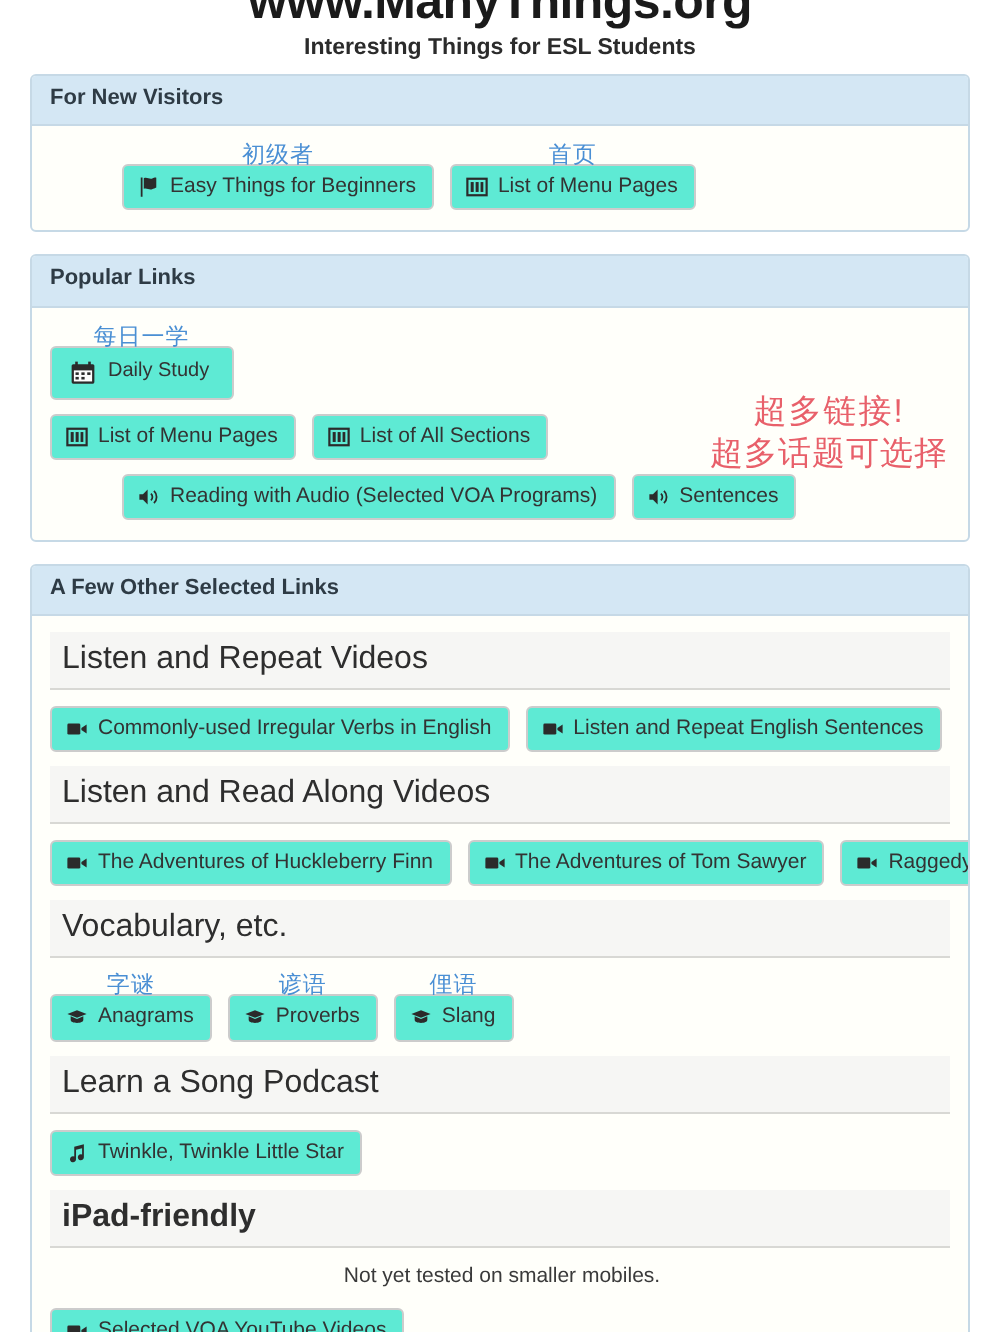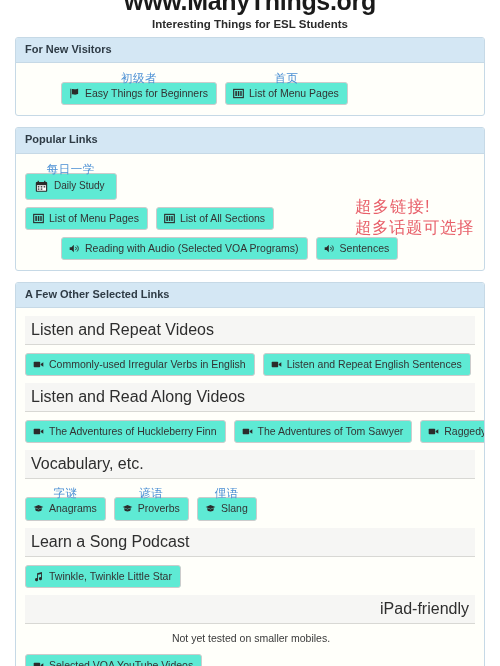--- a/index.html
+++ b/index.html
@@ -123,39 +123,40 @@
     flex: 0 0 auto;
     color: #2b2b2b;
   }
   .btn .ico svg { display: block; }
 
   
   .callout-red {
     position: absolute;
     right: 10px;
     top: 42px;
+    text-align: center;
     color: #e8606a;
     line-height: 1.28;
     white-space: nowrap;
   }
   .callout-red .l1 { font-size: 16.5px; letter-spacing: 1px; }
   .callout-red .l2 { font-size: 16.5px; letter-spacing: 0.5px; }
 
   
   .subhead {
     background: #f6f6f4;
     border-bottom: 1px solid #d8d8d4;
     padding: 4px 6px 4px 6px;
     font-size: 16px;
     color: #2e2e2e;
     margin: 0 0 8px 0;
     line-height: 1.25;
   }
   .subhead.first { margin-top: 2px; }
-  .subhead.strong { font-weight: normal; text-align: right; }
+  .subhead.strong { font-weight: bold; }
   .note {
     font-size: 10.5px;
     color: #3a3a3a;
     margin: 0 0 9px 2px;
     line-height: 1.3;
     text-align: center;
   }
   .note.spaced { margin-top: 14px; margin-bottom: 6px; }
 </style>
 </head>

